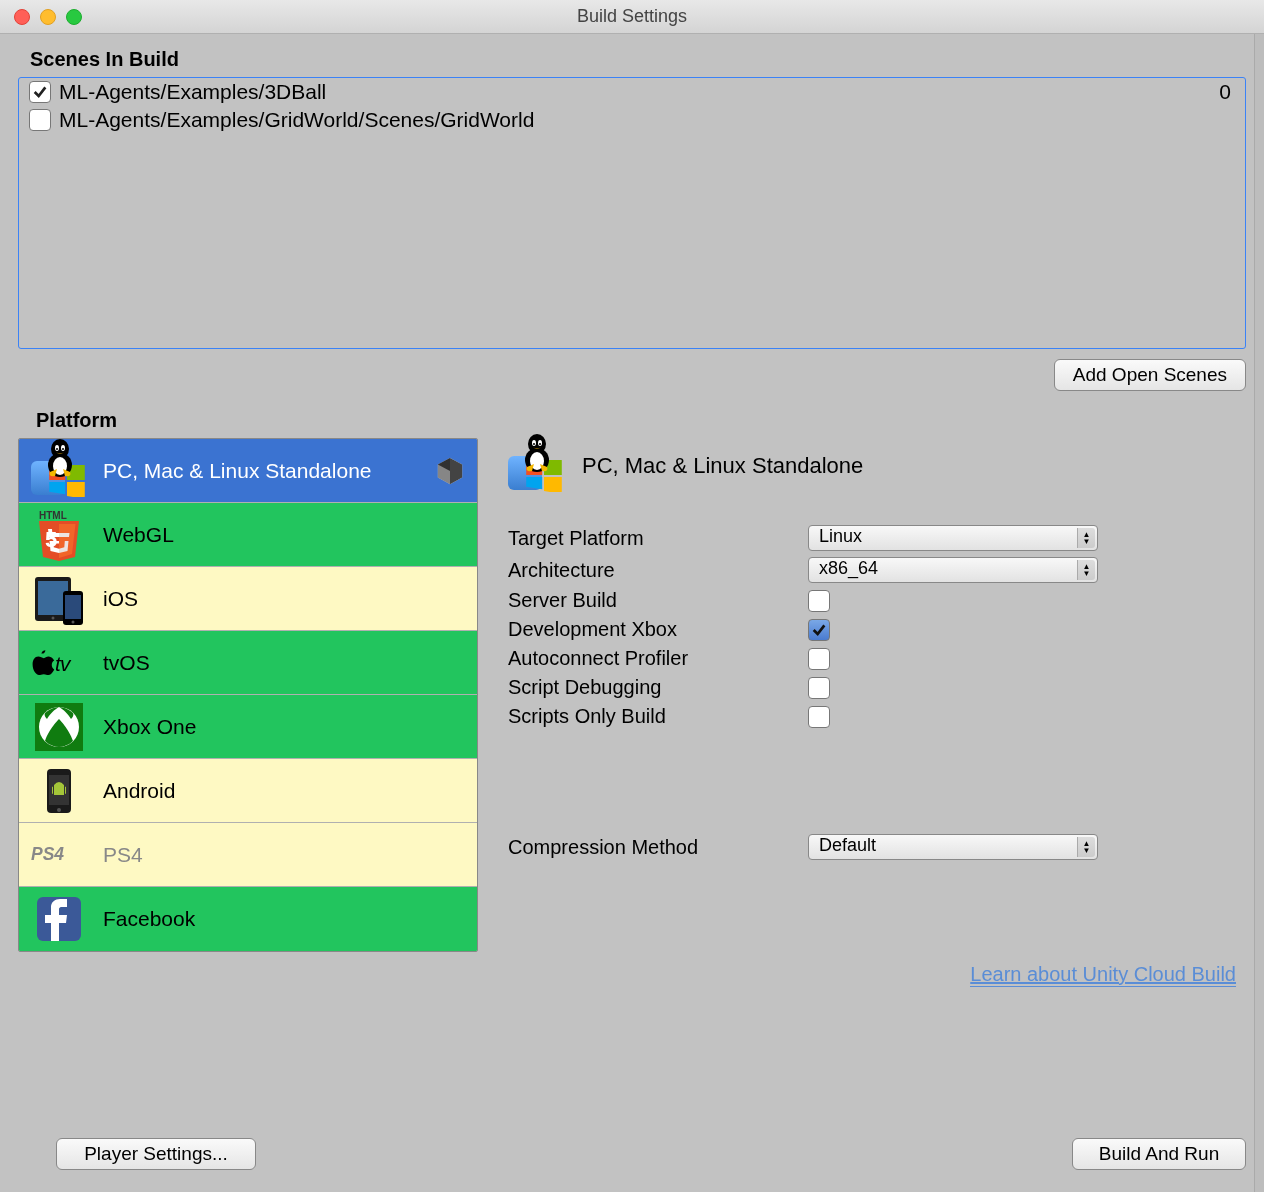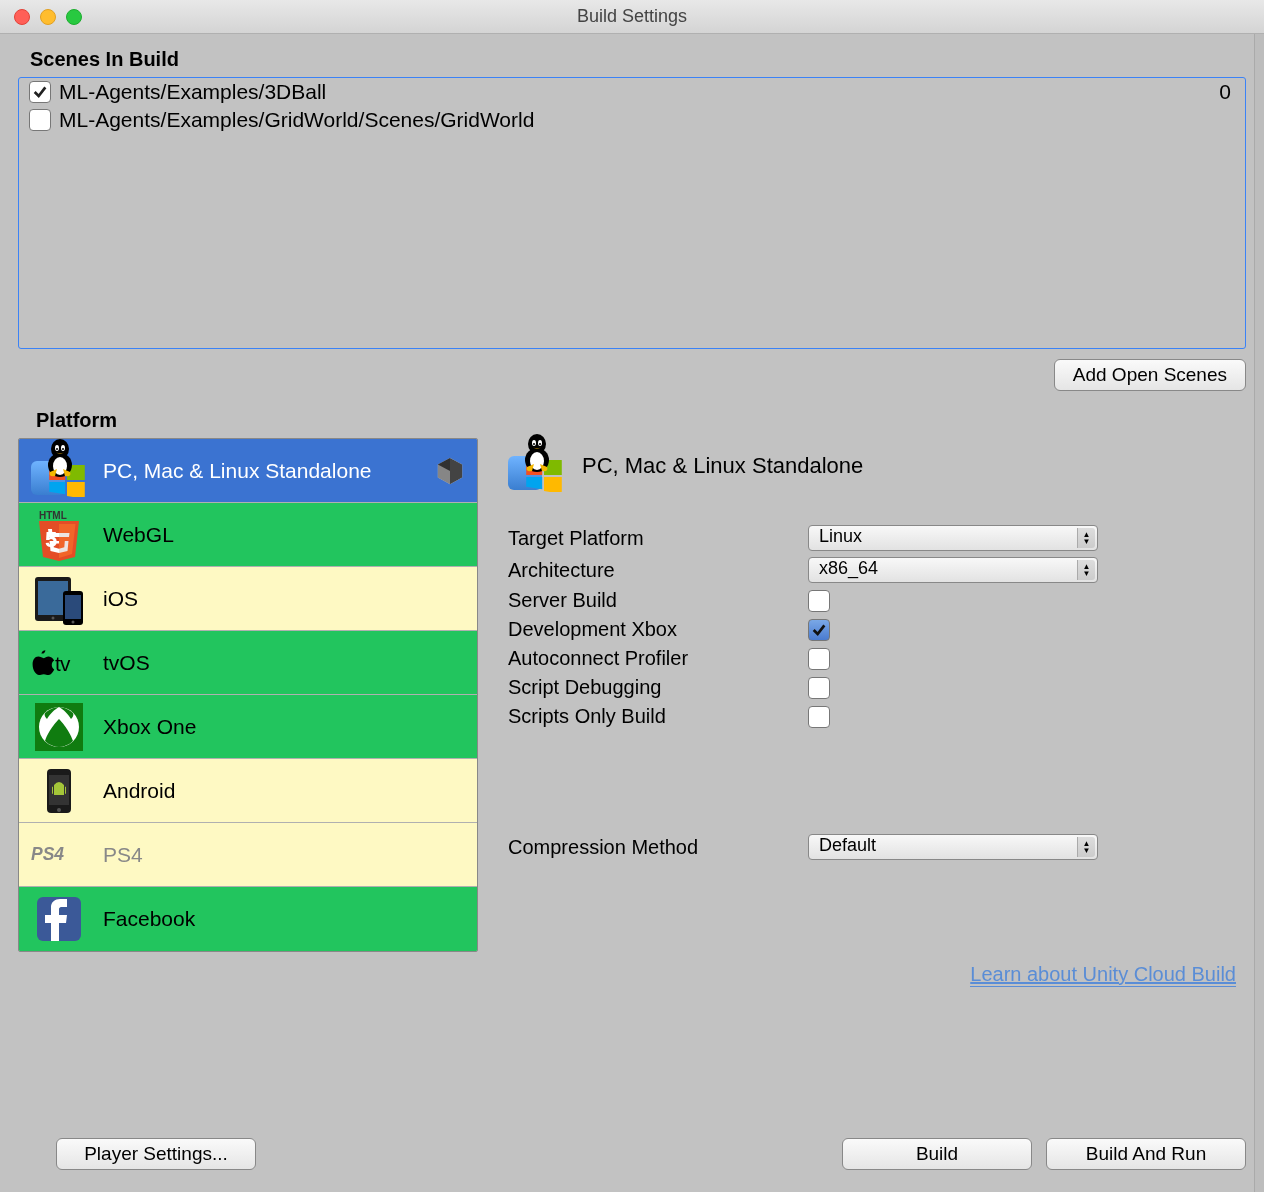--- a/index.html
+++ b/index.html
@@ -275,21 +275,21 @@
                 <rect x="32" y="20" width="20" height="34" rx="3" fill="#000"></rect>
                 <rect x="34" y="24" width="16" height="24" fill="#2a4a7a"></rect>
                 <circle cx="42" cy="51" r="1.5" fill="#555"></circle>
                 <circle cx="22" cy="47" r="1.5" fill="#555"></circle>
               </svg>
           </div>
           <span class="plabel">iOS</span>
         </div>
 
         <div class="prow">
-          <div class="picon" style="justify-content:center;">
+          <div class="picon" style="justify-content:center;font-style:italic;">
             <svg width="70" height="32" viewBox="0 0 70 32">
                 <path fill="#000" d="M13 4 C13 4 14 0 18 0 C18 3 15 5 13 4 M9 8 C5 8 2 12 2 18 C2 25 6 31 10 31 C12 31 13 30 16 30 C19 30 19 31 22 31 C26 31 29 24 29 24 C25 22 25 15 29 13 C27 9 23 8 22 8 C19 8 18 10 16 10 C14 10 12 8 9 8"></path>
                 <text x="30" y="26" font-size="26" fill="#000" font-family="Helvetica" letter-spacing="-1">tv</text>
               </svg>
           </div>
           <span class="plabel">tvOS</span>
         </div>
 
         <div class="prow">
           <div class="picon">
@@ -415,15 +415,14 @@
 
       <div style="clear:both;height:90px;"></div>
       <a class="cloud-link">Learn about Unity Cloud Build</a>
     </div>
   </div>
 </div>
 
 <div class="footer">
   <button class="btn first" style="width:200px;">Player Settings...</button>
   <div class="spacer"></div>
-  <button class="btn">Build</button>
-  <button class="btn" style="width:200px;">Build And Run</button>
+  <button class="btn" style="width:174px;">Build And Run</button>
 </div>
 
 </body></html>

